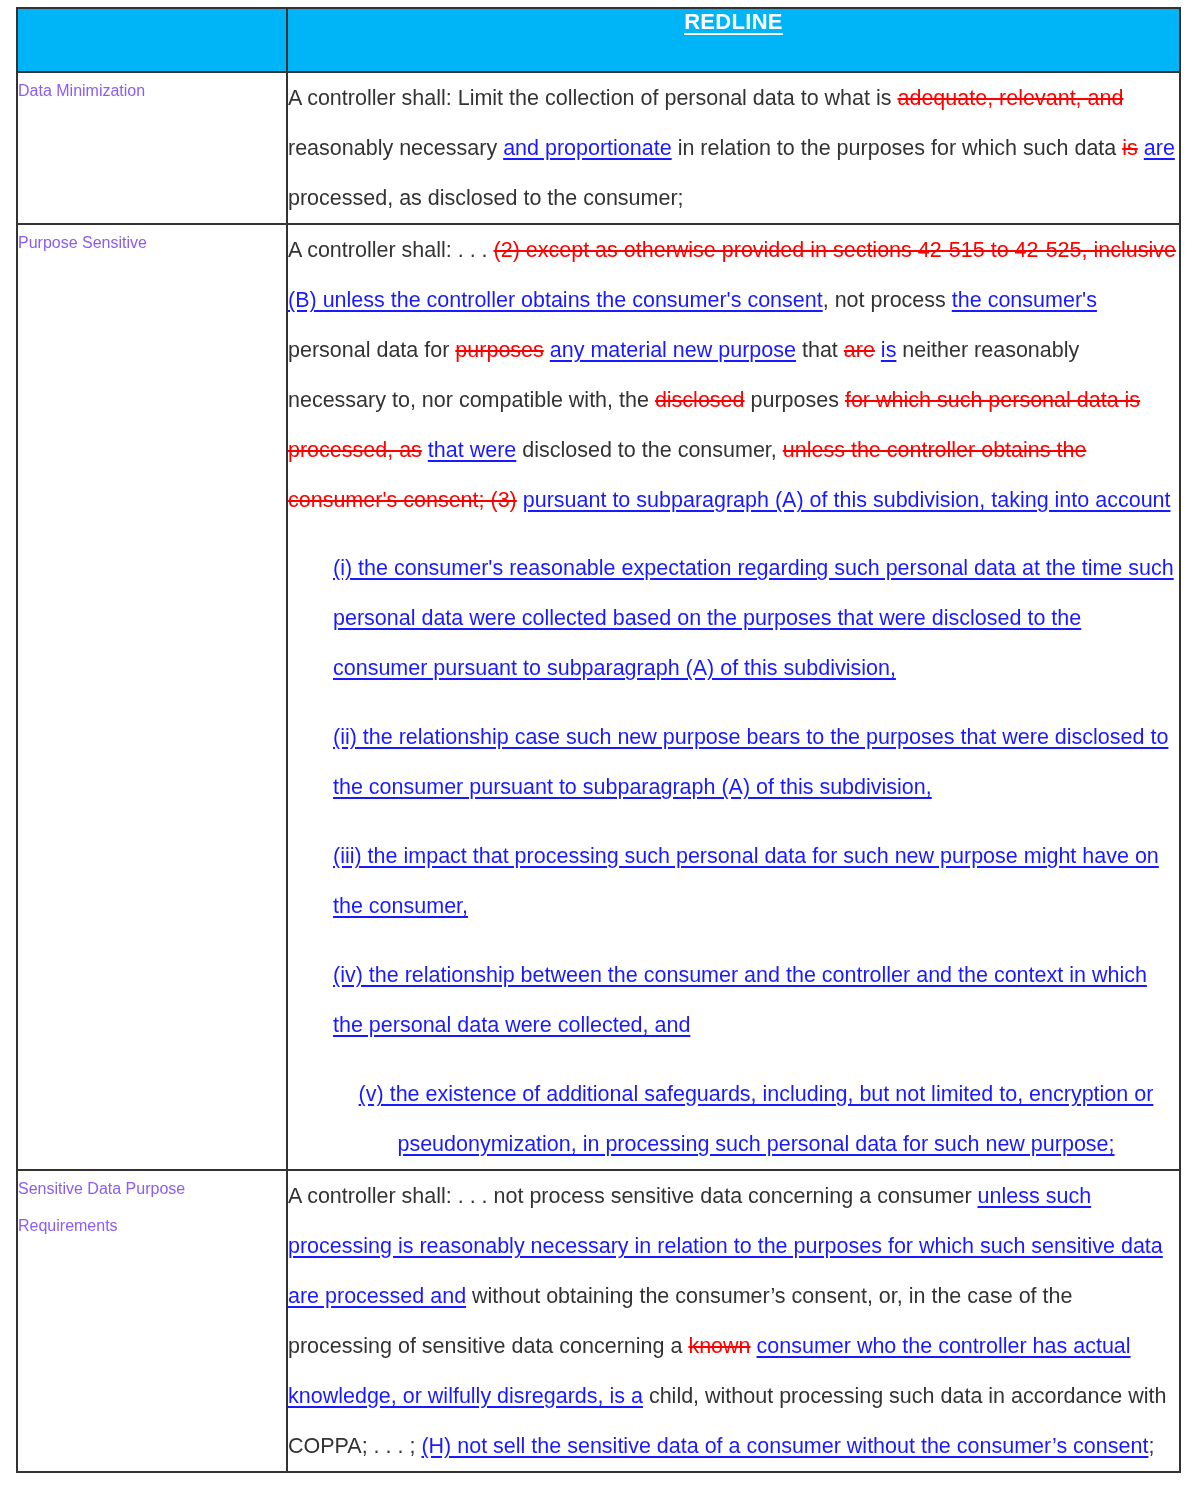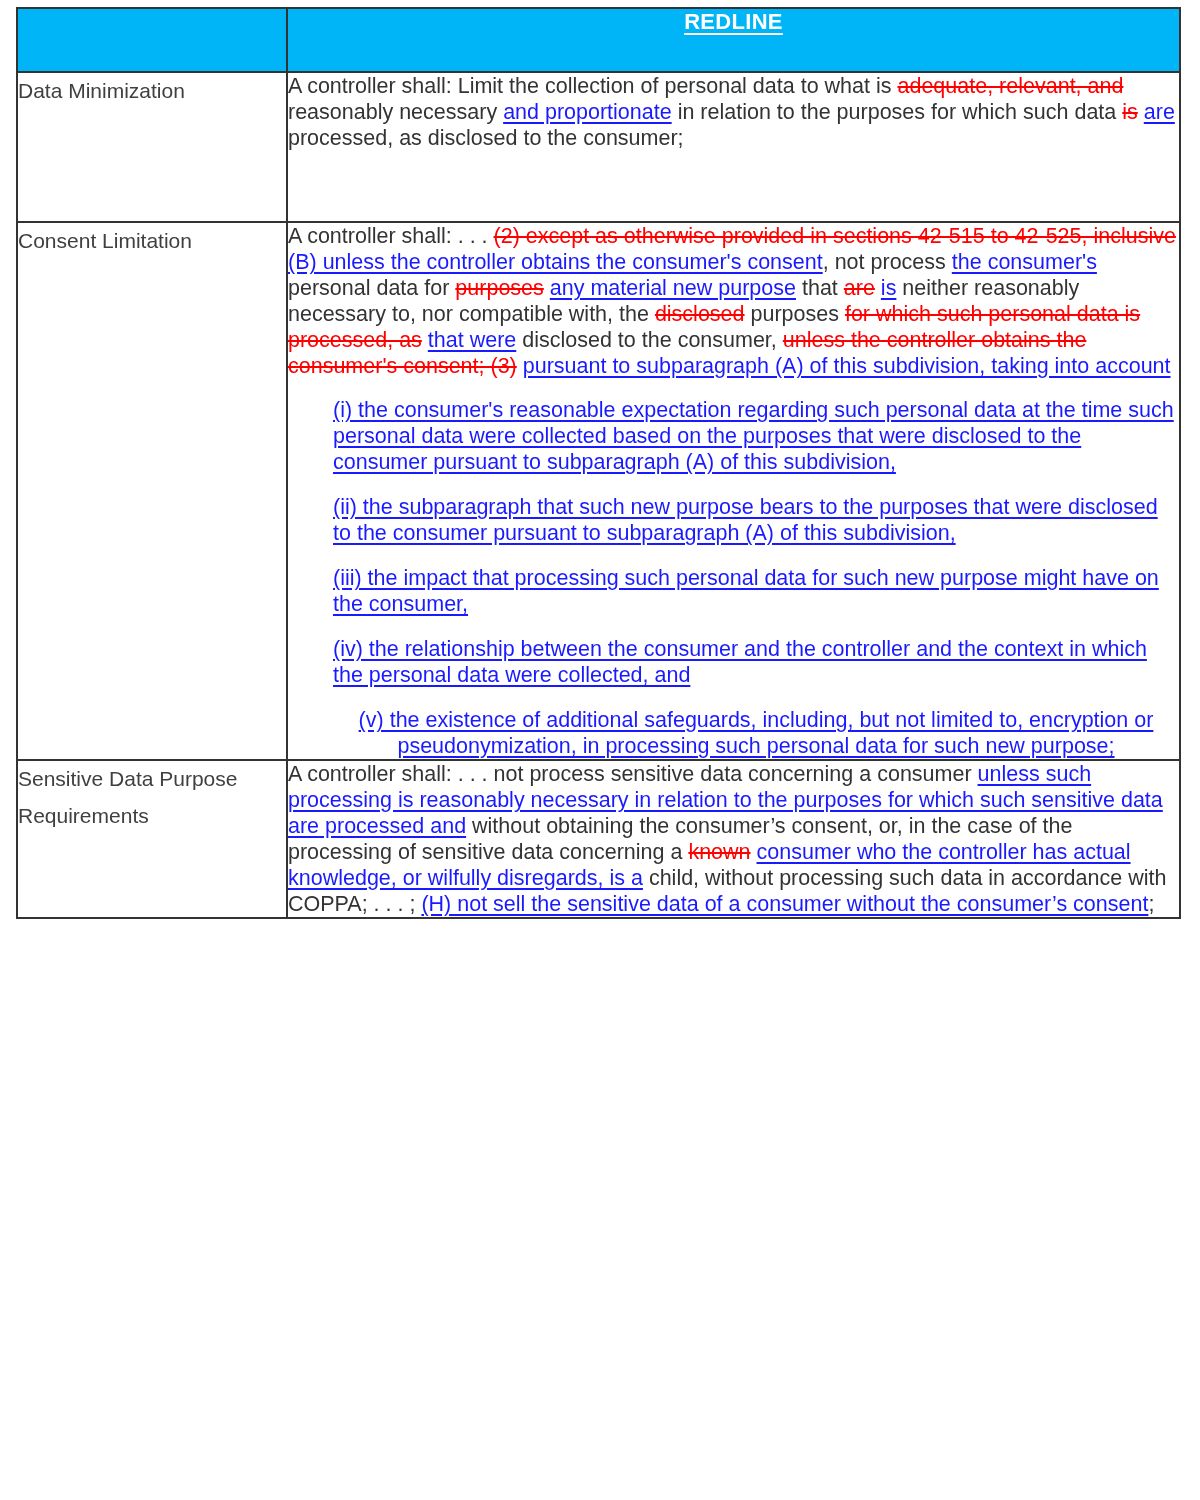--- a/index.html
+++ b/index.html
@@ -41,28 +41,28 @@
     .head-title {
       color: #ffffff;
       font-weight: bold;
       font-size: 22px;
       text-decoration: underline;
       text-decoration-thickness: 2px;
       text-underline-offset: 4px;
       letter-spacing: 0.3px;
     }
     td.label-cell {
-      font-size: 21px;
+      font-size: 16px;
       line-height: 36.5px;
       padding: 14px 12px 10px 13px;
-      color: #404040;
+      color: #8b5cf6;
     }
     td.text-cell {
       font-size: 21.5px;
-      line-height: 26px;
+      line-height: 50px;
       padding: 14px 12px 10px 11px;
       color: #333333;
     }
     .ins {
       color: #1a1aff;
       text-decoration: underline;
       text-decoration-color: #1a1aff;
       text-underline-offset: 3px;
     }
     .del {
@@ -104,27 +104,27 @@
       <tr class="row-dm">
         <td class="label-cell">
           <span>Data Minimization</span>
         </td>
         <td class="text-cell">
           <div class="seg-container"><span>A controller shall: Limit the collection of personal data to what is </span><span class="del">adequate, relevant, and</span><span> reasonably necessary </span><span class="ins">and proportionate</span><span> in relation to the purposes for which such data </span><span class="del">is</span><span> </span><span class="ins">are</span><span> processed, as disclosed to the consumer;</span></div>
         </td>
       </tr>
       <tr>
         <td class="label-cell">
-          <span>Consent Limitation</span>
+          <span>Purpose Sensitive</span>
         </td>
         <td class="text-cell">
           <div class="seg-container"><span>A controller shall: . . . </span><span class="del">(2) except as otherwise provided in sections 42-515 to 42-525, inclusive</span><span> </span><span class="ins">(B) unless the controller obtains the consumer's consent</span><span>, not process </span><span class="ins">the consumer's</span><span> personal data for </span><span class="del">purposes</span><span> </span><span class="ins">any material new purpose</span><span> that </span><span class="del">are</span><span> </span><span class="ins">is</span><span> neither reasonably necessary to, nor compatible with, the </span><span class="del">disclosed</span><span> purposes </span><span class="del">for which such personal data is processed, as</span><span> </span><span class="ins">that were</span><span> disclosed to the consumer, </span><span class="del">unless the controller obtains the consumer's consent; (3)</span><span> </span><span class="ins">pursuant to subparagraph (A) of this subdivision, taking into account</span></div>
           <div class="sub-list">
             <div class="sub-item"><span class="ins">(i) the consumer's reasonable expectation regarding such personal data at the time such personal data were collected based on the purposes that were disclosed to the consumer pursuant to subparagraph (A) of this subdivision,</span></div>
-            <div class="sub-item"><span class="ins">(ii) the subparagraph that such new purpose bears to the purposes that were disclosed to the consumer pursuant to subparagraph (A) of this subdivision,</span></div>
+            <div class="sub-item"><span class="ins">(ii) the relationship case such new purpose bears to the purposes that were disclosed to the consumer pursuant to subparagraph (A) of this subdivision,</span></div>
             <div class="sub-item"><span class="ins">(iii) the impact that processing such personal data for such new purpose might have on the consumer,</span></div>
             <div class="sub-item"><span class="ins">(iv) the relationship between the consumer and the controller and the context in which the personal data were collected, and</span></div>
             <div class="sub-item"><span class="ins">(v) the existence of additional safeguards, including, but not limited to, encryption or pseudonymization, in processing such personal data for such new purpose;</span></div>
           </div>
         </td>
       </tr>
       <tr>
         <td class="label-cell">
           <span>Sensitive Data Purpose Requirements</span>
         </td>

